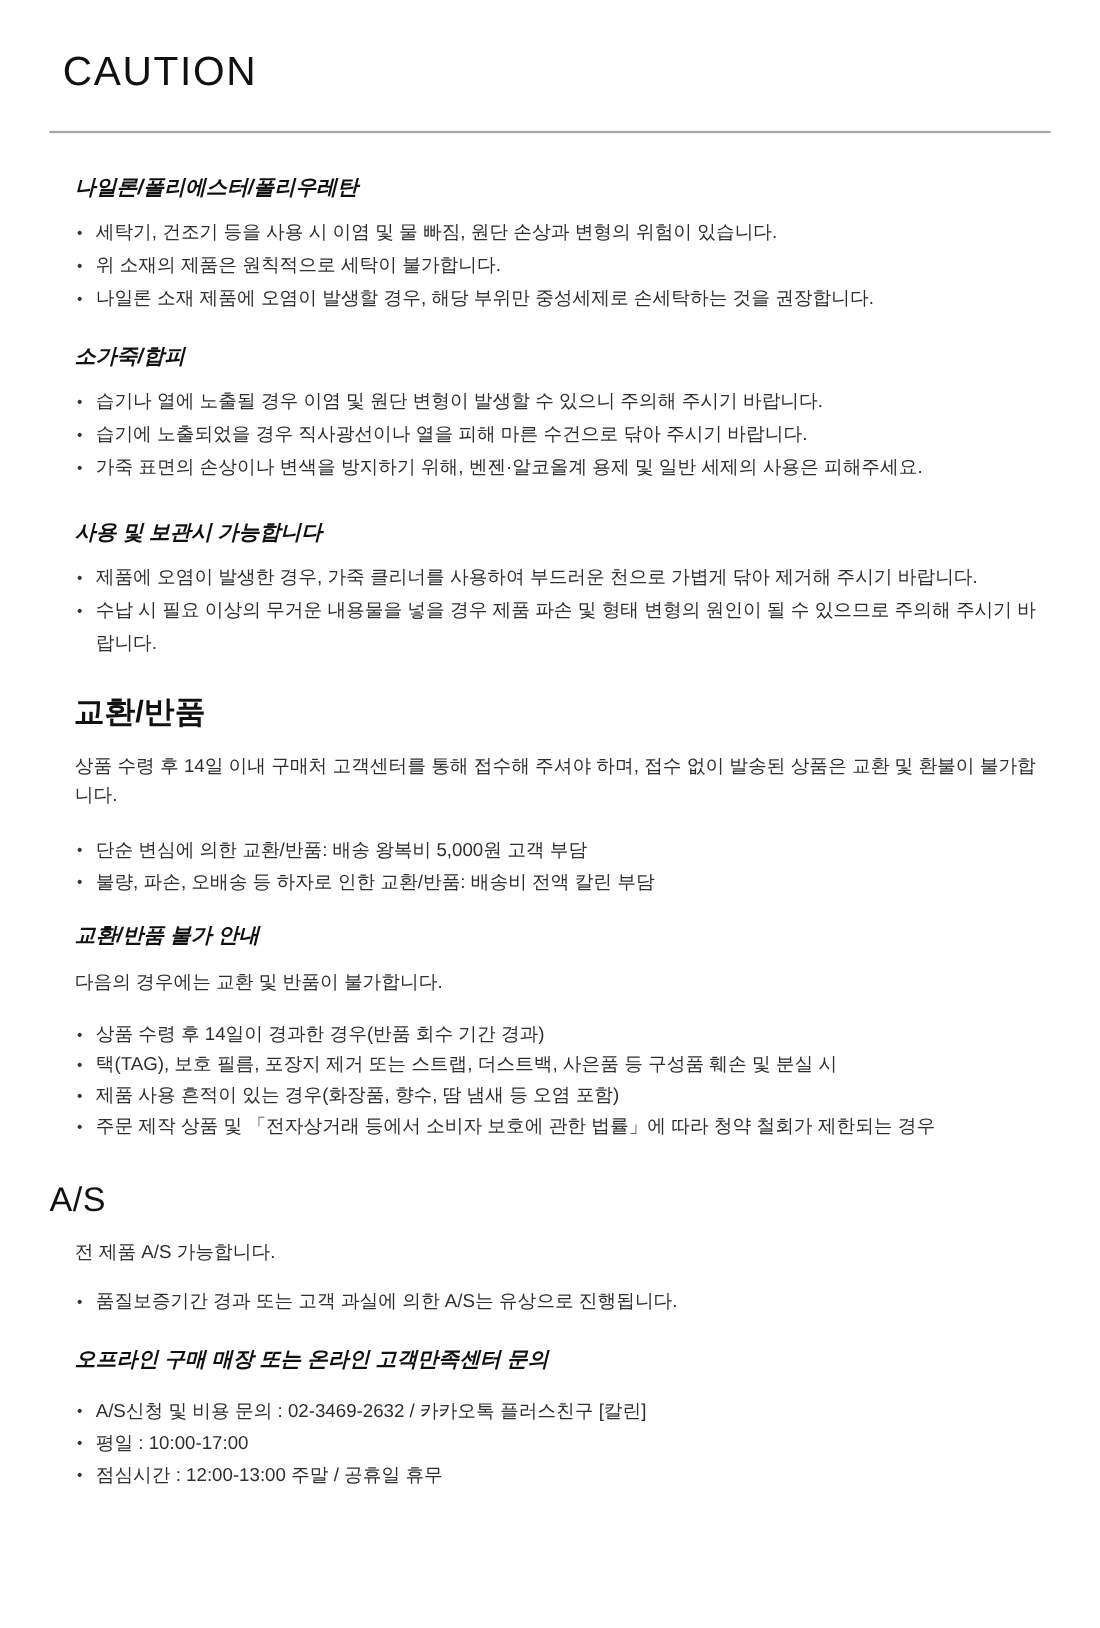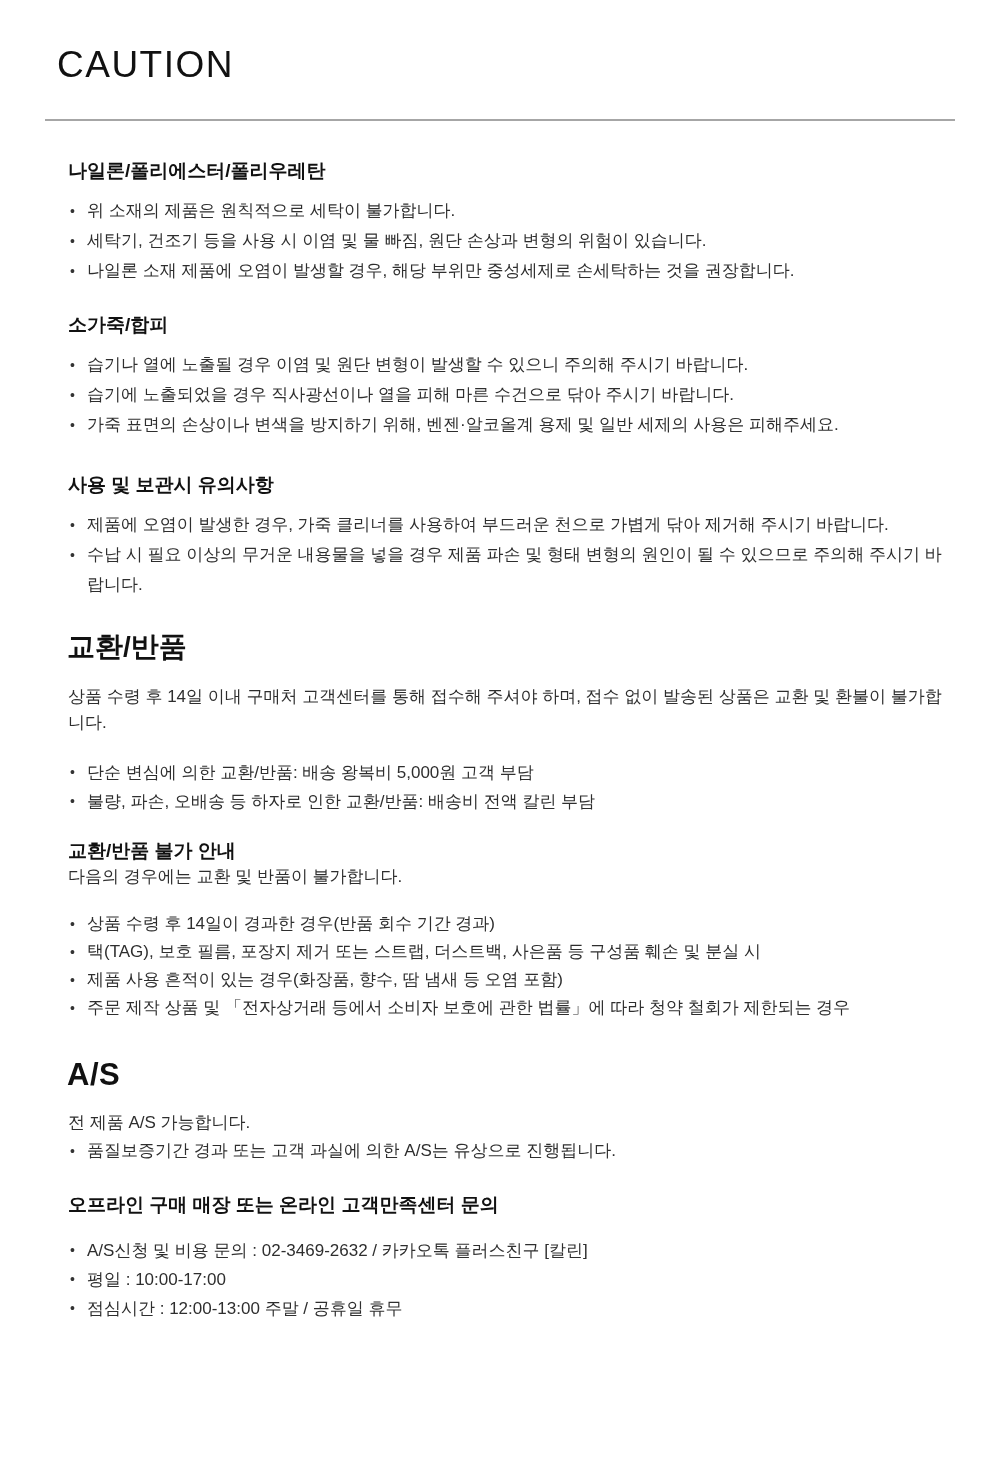--- a/index.html
+++ b/index.html
@@ -22,29 +22,29 @@
   .divider {
     margin-top:31px;
     border:none;
     border-top:2px solid var(--divider,#a6a6a6);
     height:0;
   }
   .h-sub {
     margin-left:23px;
     font-size:19px; line-height:26px; font-weight:700;
     color:var(--heading,#111111);
+    font-style:italic;
   }
   .h-big {
     margin-left:22px;
     font-size:28px; line-height:38px; font-weight:700;
     color:var(--heading,#111111);
   }
   .h-big-light {
-    margin-left:22px;
-    font-size:31px; line-height:42px; font-weight:700;
+    font-size:31px; line-height:42px; font-weight:400;
     letter-spacing:0.5px;
     color:var(--heading,#111111);
   }
   .para {
     margin-left:23px;
     font-size:17px; line-height:26px;
     color:#2e2e2e;
   }
   ul.blist { list-style:none; margin-left:23px; }
   ul.blist li {
@@ -57,49 +57,49 @@
     content:"\2022";
     position:absolute; left:2px; top:0;
     font-size:14px;
     color:#333333;
   }
   ul.lh30 li { line-height:30px; }
   ul.lh29 li { line-height:29px; }
   ul.lh28 li { line-height:28px; }
   li.red { color:var(--highlight-red,#ed1c1c); }
   li.red::before { color:#333333; }
-  .mt12{margin-top:12px}.mt14{margin-top:14px}.mt16{}
+  .mt12{margin-top:12px}.mt14{margin-top:14px}.mt16{margin-top:16px}
   .mt18{margin-top:18px}.mt20{margin-top:20px}.mt22{margin-top:22px}
   .mt26{margin-top:26px}.mt28{margin-top:28px}.mt32{margin-top:32px}
   .mt37{margin-top:37px}
 </style>
 </head>
 <body>
 
 <div class="page">
 
   <h1 class="caution-title">CAUTION</h1>
 
   <hr class="divider">
 
   <h3 class="h-sub mt37">나일론/폴리에스터/폴리우레탄</h3>
   <ul class="blist lh30 mt12">
+    <li>세탁기, 건조기 등을 사용 시 이염 및 물 빠짐, 원단 손상과 변형의 위험이 있습니다.</li>
     <li>위 소재의 제품은 원칙적으로 세탁이 불가합니다.</li>
-    <li>세탁기, 건조기 등을 사용 시 이염 및 물 빠짐, 원단 손상과 변형의 위험이 있습니다.</li>
     <li>나일론 소재 제품에 오염이 발생할 경우, 해당 부위만 중성세제로 손세탁하는 것을 권장합니다.</li>
   </ul>
 
   <h3 class="h-sub mt26">소가죽/합피</h3>
   <ul class="blist lh30 mt12">
     <li>습기나 열에 노출될 경우 이염 및 원단 변형이 발생할 수 있으니 주의해 주시기 바랍니다.</li>
     <li>습기에 노출되었을 경우 직사광선이나 열을 피해 마른 수건으로 닦아 주시기 바랍니다.</li>
     <li>가죽 표면의 손상이나 변색을 방지하기 위해, 벤젠·알코올계 용제 및 일반 세제의 사용은 피해주세요.</li>
   </ul>
 
-  <h3 class="h-sub mt32">사용 및 보관시 유의사항</h3>
+  <h3 class="h-sub mt32">사용 및 보관시 가능합니다</h3>
   <ul class="blist lh30 mt12">
     <li>제품에 오염이 발생한 경우, 가죽 클리너를 사용하여 부드러운 천으로 가볍게 닦아 제거해 주시기 바랍니다.</li>
     <li>수납 시 필요 이상의 무거운 내용물을 넣을 경우 제품 파손 및 형태 변형의 원인이 될 수 있으므로 주의해 주시기 바랍니다.</li>
   </ul>
 
   <h2 class="h-big mt28">교환/반품</h2>
   <p class="para mt18">상품 수령 후 14일 이내 구매처 고객센터를 통해 접수해 주셔야 하며, 접수 없이 발송된 상품은 교환 및 환불이 불가합니다.</p>
   <ul class="blist lh29 mt22">
     <li class="red">단순 변심에 의한 교환/반품: 배송 왕복비 5,000원 고객 부담</li>
     <li>불량, 파손, 오배송 등 하자로 인한 교환/반품: 배송비 전액 칼린 부담</li>

